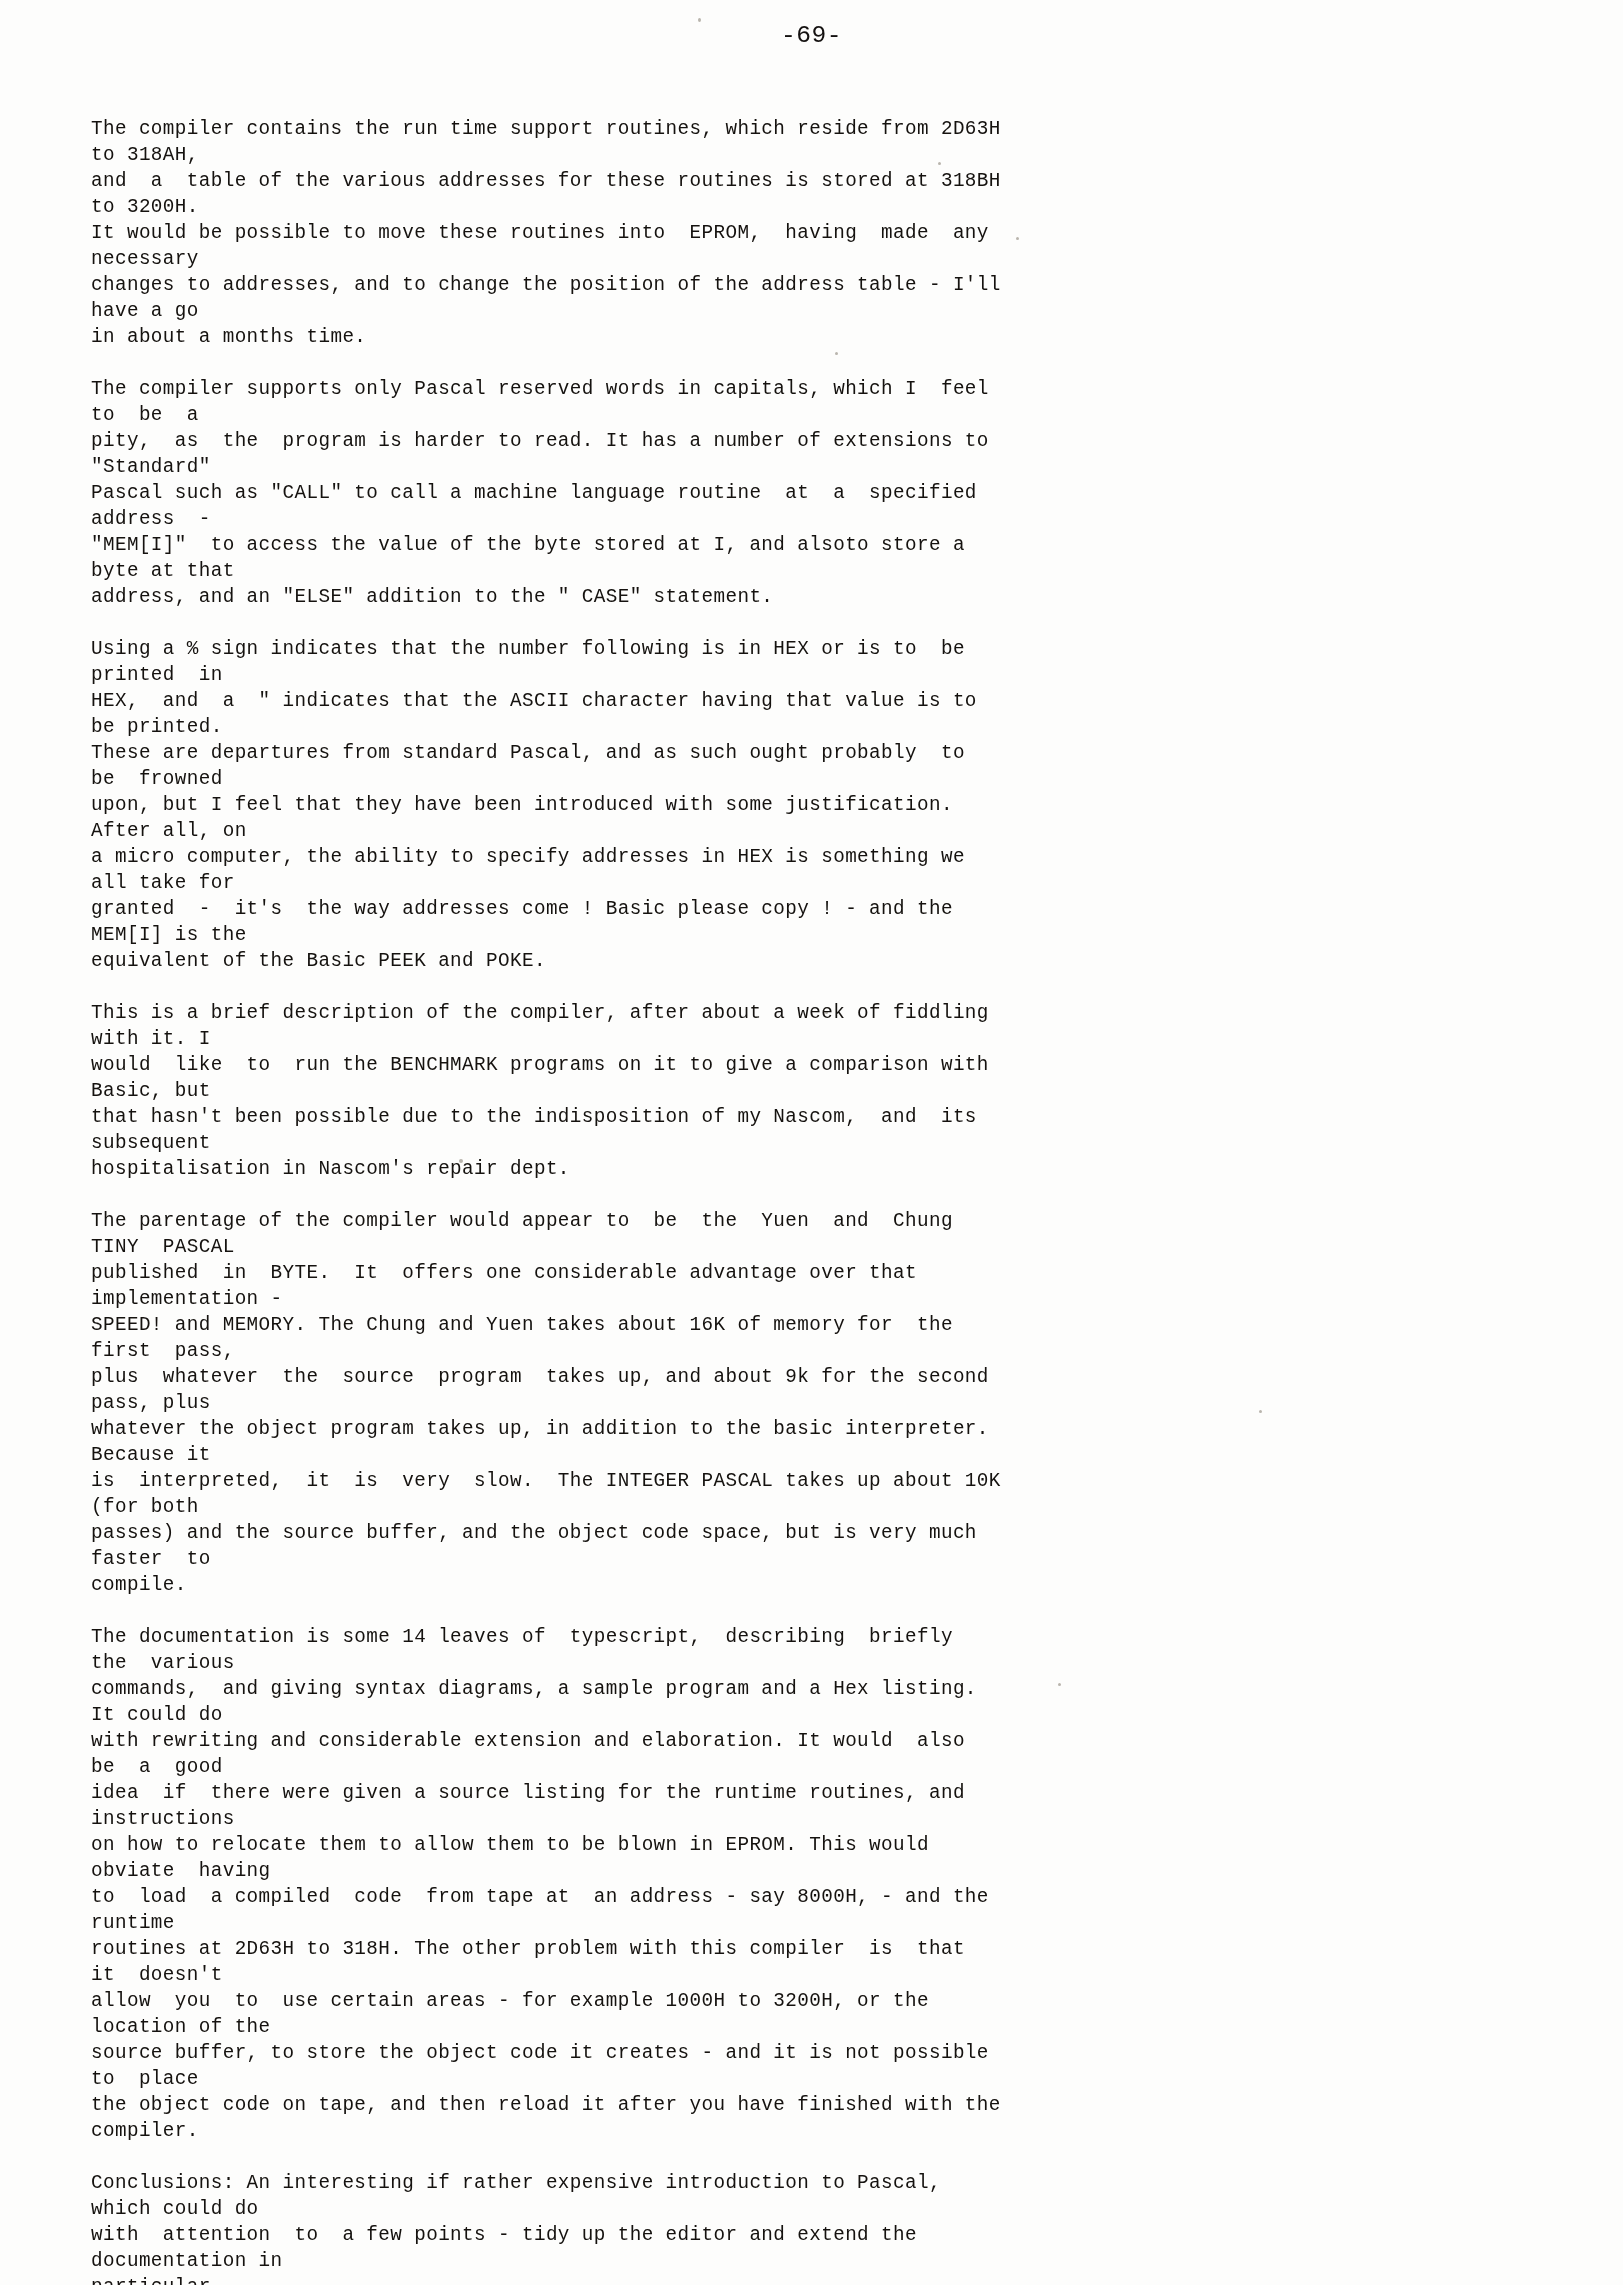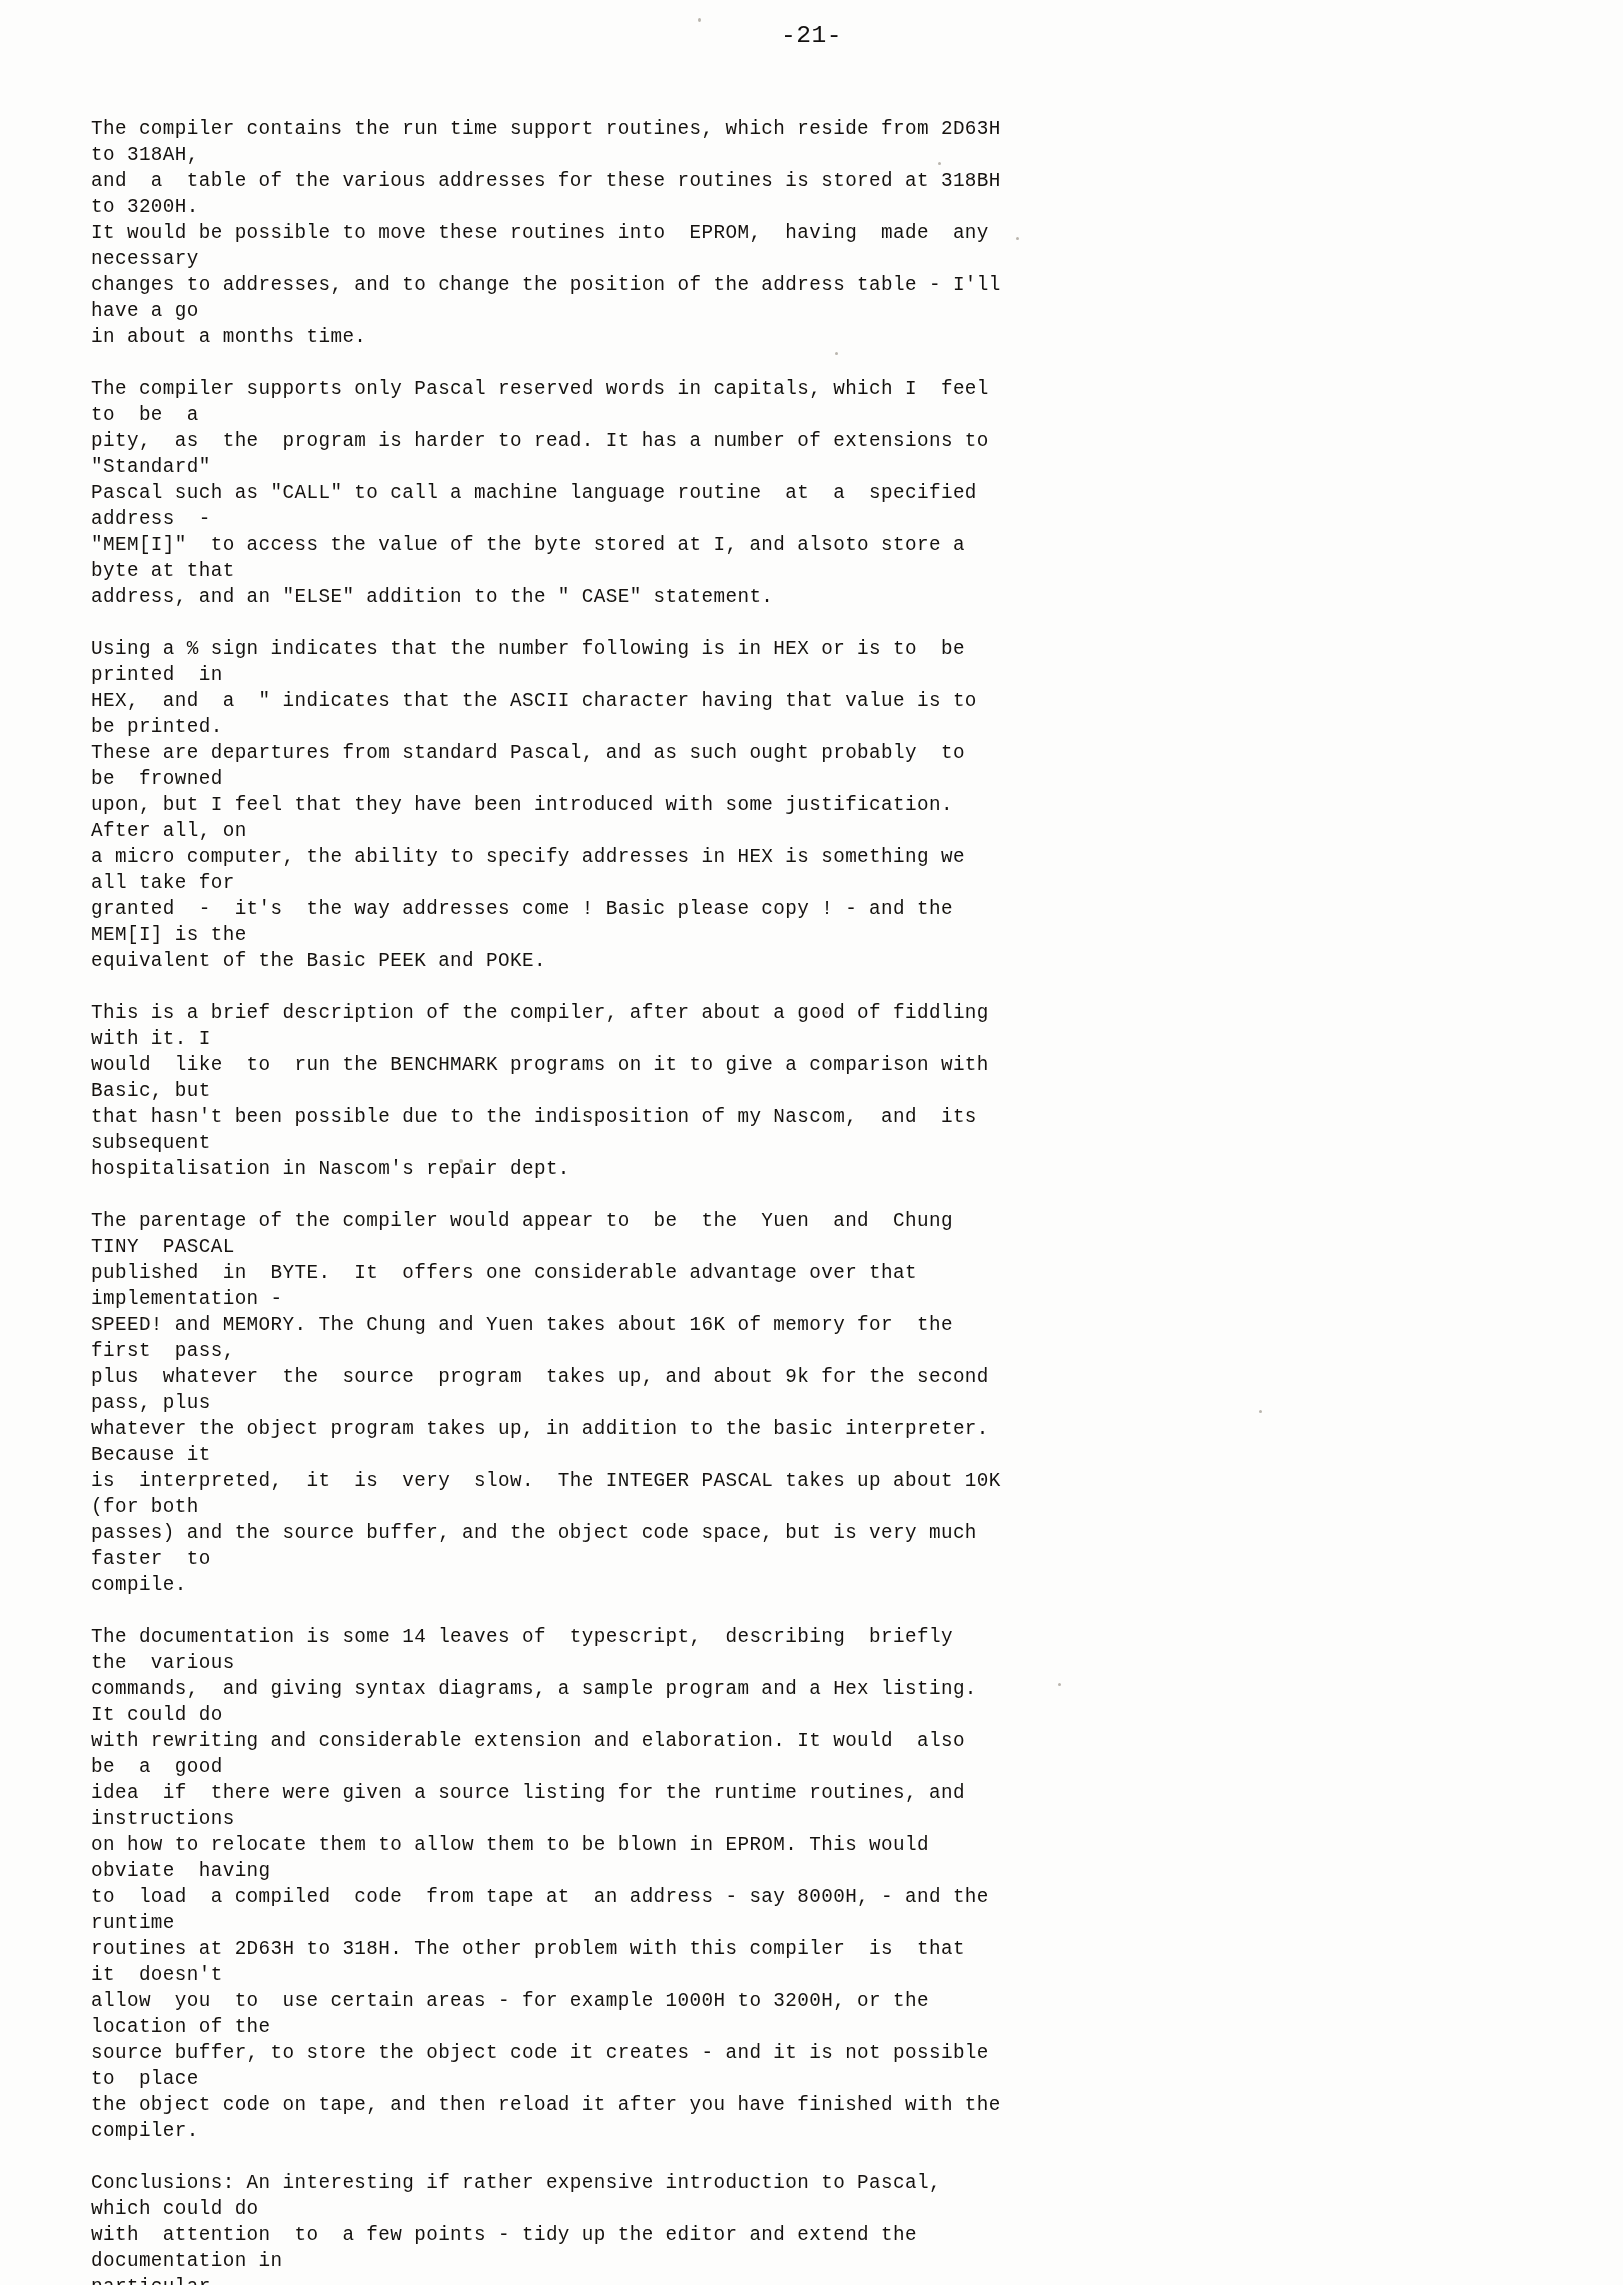--- a/index.html
+++ b/index.html
@@ -71,21 +71,21 @@
 
   <div class="speck" style="left:698px;  top:17.7px;   width:3px; height:3.9px;"></div>
   <div class="speck" style="left:938px;  top:162px;  width:3px; height:3px;"></div>
   <div class="speck" style="left:1016px; top:237px;  width:3px; height:3px;"></div>
   <div class="speck" style="left:835px;  top:352px;  width:3px; height:3px;"></div>
   <div class="speck" style="left:459px;  top:1159px; width:3.9px; height:3.9px;"></div>
   <div class="speck" style="left:825px;  top:1011px; width:3px; height:3px;"></div>
   <div class="speck" style="left:1259px; top:1410px; width:3px; height:3px;"></div>
   <div class="speck" style="left:1058px; top:1683px; width:3px; height:3px;"></div>
 
-  <div class="folio">-21-</div>
+  <div class="folio">-69-</div>
 
   <div class="typescript">
 
     <p class="para">The compiler contains the run time support routines, which reside from 2D63H to 318AH,
 and  a  table of the various addresses for these routines is stored at 318BH to 3200H.
 It would be possible to move these routines into  EPROM,  having  made  any  necessary
 changes to addresses, and to change the position of the address table - I'll have a go
 in about a months time.</p>
 
     <p class="para">The compiler supports only Pascal reserved words in capitals, which I  feel  to  be  a
@@ -95,21 +95,21 @@
 address, and an "ELSE" addition to the " CASE" statement.</p>
 
     <p class="para">Using a % sign indicates that the number following is in HEX or is to  be  printed  in
 HEX,  and  a  " indicates that the ASCII character having that value is to be printed.
 These are departures from standard Pascal, and as such ought probably  to  be  frowned
 upon, but I feel that they have been introduced with some justification. After all, on
 a micro computer, the ability to specify addresses in HEX is something we all take for
 granted  -  it's  the way addresses come ! Basic please copy ! - and the MEM[I] is the
 equivalent of the Basic PEEK and POKE.</p>
 
-    <p class="para">This is a brief description of the compiler, after about a good of fiddling with it. I
+    <p class="para">This is a brief description of the compiler, after about a week of fiddling with it. I
 would  like  to  run the BENCHMARK programs on it to give a comparison with Basic, but
 that hasn't been possible due to the indisposition of my Nascom,  and  its  subsequent
 hospitalisation in Nascom's repair dept.</p>
 
     <p class="para">The parentage of the compiler would appear to  be  the  Yuen  and  Chung  TINY  PASCAL
 published  in  BYTE.  It  offers one considerable advantage over that implementation -
 SPEED! and MEMORY. The Chung and Yuen takes about 16K of memory for  the  first  pass,
 plus  whatever  the  source  program  takes up, and about 9k for the second pass, plus
 whatever the object program takes up, in addition to the basic interpreter. Because it
 is  interpreted,  it  is  very  slow.  The INTEGER PASCAL takes up about 10K (for both

